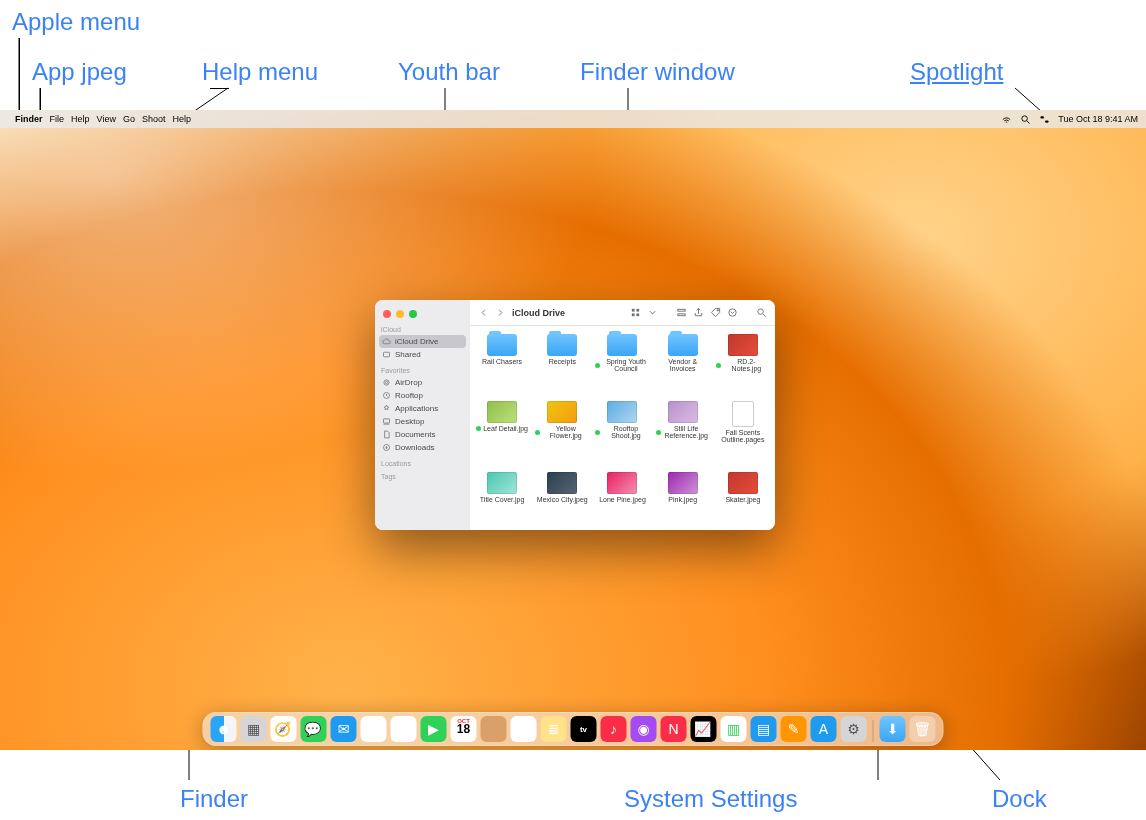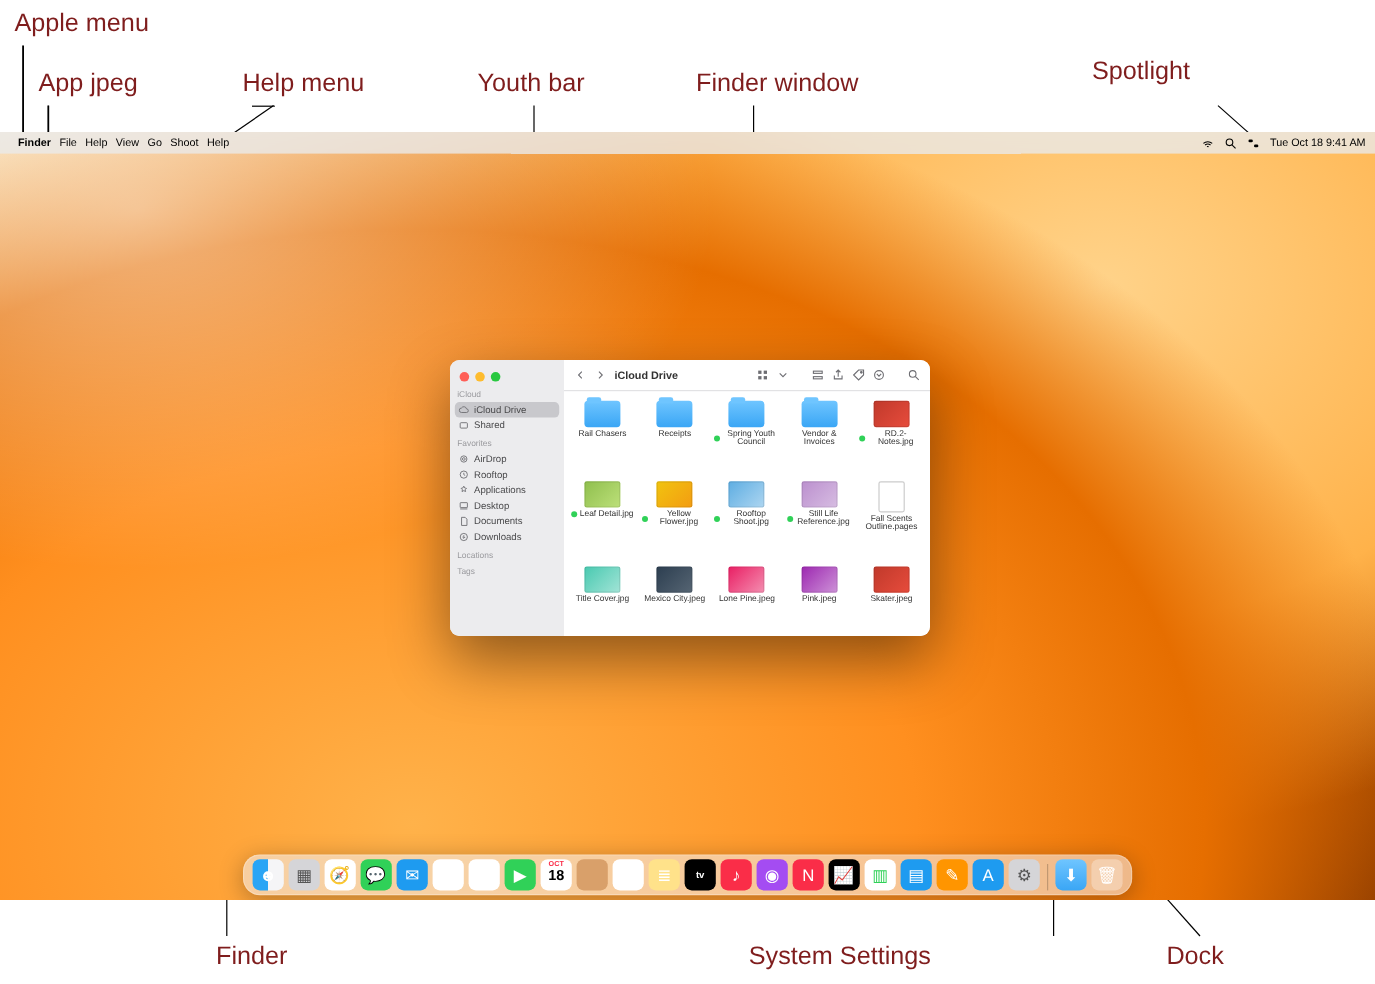--- a/index.html
+++ b/index.html
@@ -7,22 +7,22 @@
     width: 1146px;
     height: 820px;
     font-family: -apple-system, "Helvetica Neue", Helvetica, Arial, sans-serif;
     background: #fff;
     position: relative;
     overflow: hidden;
   }
   
   .callout {
     position: absolute;
-    font-size: 21px;
-    color: #7f1d1d;
+    font-size: 24px;
+    color: #3b82f6;
     font-weight: 400;
     white-space: nowrap;
   }
   .leader {
     position: absolute;
     width: 1px;
     background: #000;
   }
   
   .desktop {
@@ -167,24 +167,24 @@
   .app-ic{position:relative;}
 </style>
 </head>
 <body>
 
 <div class="callout" style="left:12px; top:8px;">Apple menu</div>
 <div class="callout" style="left:32px; top:58px;">App jpeg</div>
 <div class="callout" style="left:202px; top:58px;">Help menu</div>
 <div class="callout" style="left:398px; top:58px;">Youth bar</div>
 <div class="callout" style="left:580px; top:58px;">Finder window</div>
-<div class="callout" style="left:910px; top:48px;">Spotlight</div>
+<div class="callout" style="left:910px; top:58px;text-decoration:underline;">Spotlight</div>
 <div class="callout" style="left:180px; top:785px;">Finder</div>
 <div class="callout" style="left:624px; top:785px;">System Settings</div>
-<div class="callout" style="left:972px; top:785px;">Dock</div>
+<div class="callout" style="left:992px; top:785px;">Dock</div>
 
 <div class="leader" style="left:19px; top:38px; height:74px;"></div>
 <div class="leader" style="left:40px; top:88px; height:24px;"></div>
 <div class="leader" style="left:210px; top:88px; width:18px; height:1px;"></div>
 <div class="leader" style="left:228px; top:88px; height:1px;"></div>
 <svg style="position:absolute;left:0;top:0;width:1146px;height:820px;pointer-events:none">
   <line x1="19" y1="38" x2="19" y2="112" stroke="#000"></line>
   <line x1="40" y1="88" x2="40" y2="112" stroke="#000"></line>
   <line x1="228" y1="88" x2="193" y2="112" stroke="#000"></line>
   <line x1="445" y1="88" x2="445" y2="112" stroke="#000"></line>

